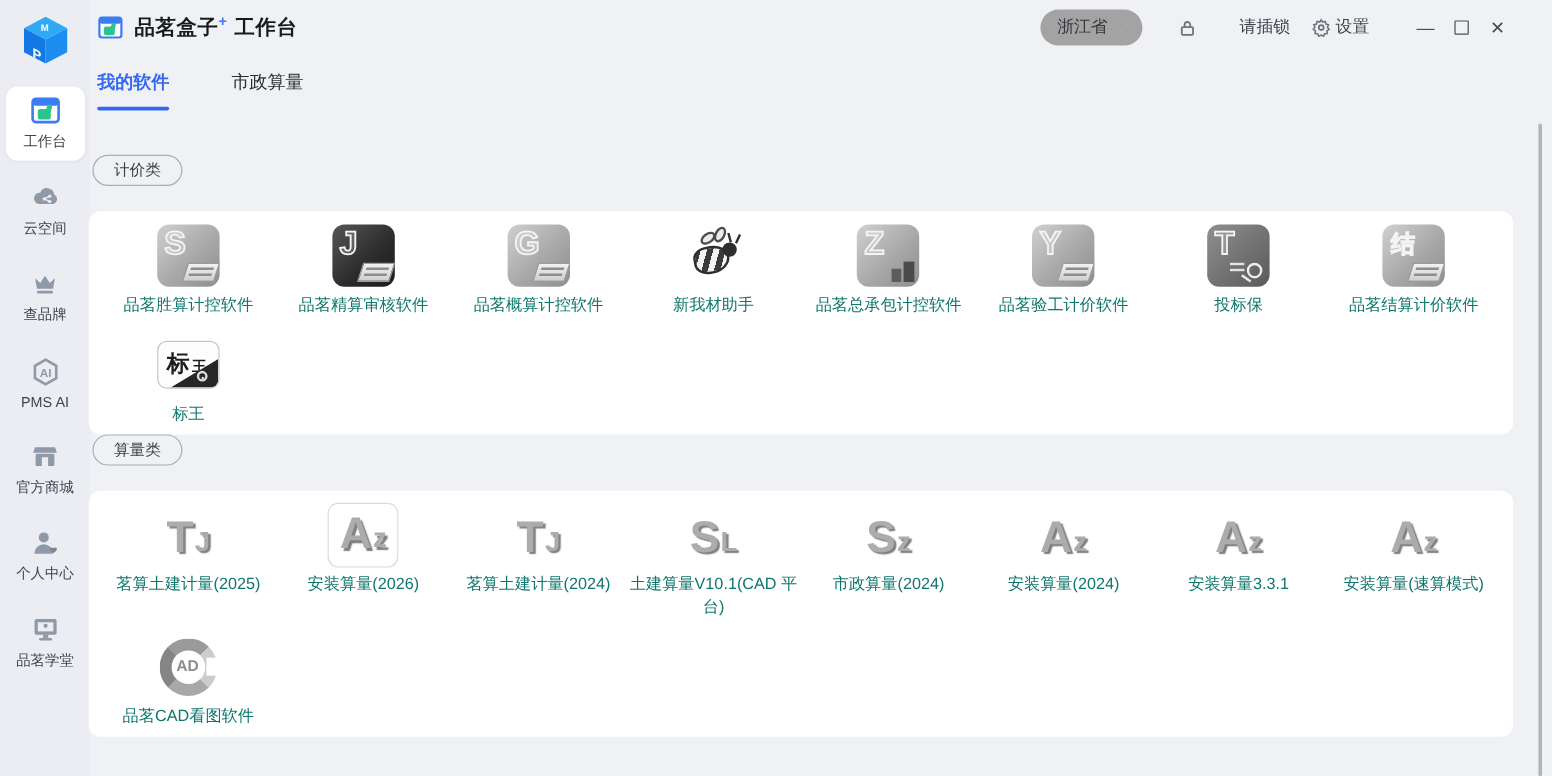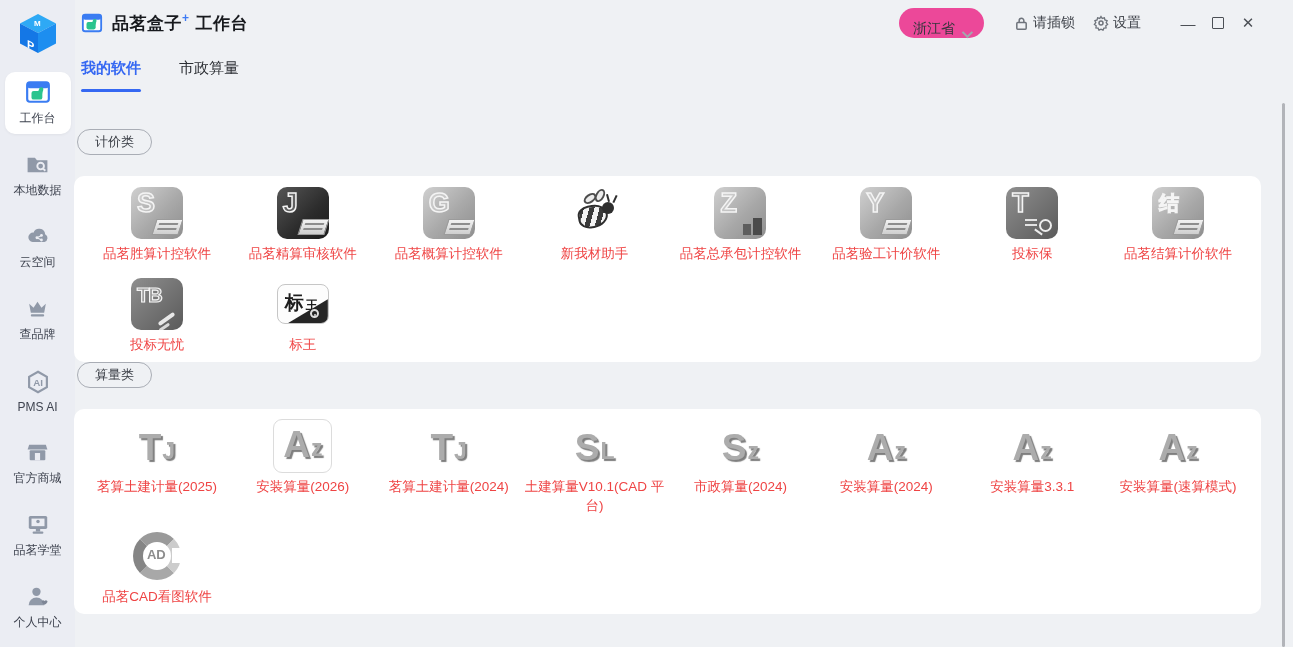--- a/index.html
+++ b/index.html
@@ -24,53 +24,53 @@
   .nav-icon { width:26px; height:26px; display:flex; align-items:center; justify-content:center;text-align:right; }
   .nav-label { font-size:12px; color:#3f4450; margin-top:5px; white-space:nowrap; }
   
   .main { position:absolute; left:59px; top:0; width:1218px; height:647px; }
   .header { height:46px; display:flex; align-items:center; padding:0 14px 0 22px; }
   .title-icon { width:22px; height:22px; margin-right:9px; }
   .app-title { font-size:17px; font-weight:700; color:#17191d; letter-spacing:.5px; }
   .app-title .sup { color:#3d7bf5; font-size:12px; vertical-align:super; font-weight:700; margin-right:6px;}
   .header-right { margin-left:auto; display:flex; align-items:center; }
   .region-pill {
-    background:#ec4899; border-radius:16px; height:30px; padding:0 14px;
-    display:flex; align-items:flex-end; font-size:14px; color:#33363c; cursor:pointer;
+    background:#a3a3a3; border-radius:16px; height:30px; padding:0 14px;
+    display:flex; align-items:center; font-size:14px; color:#33363c; cursor:pointer;
   }
   .chevron-down { width:8px; height:8px; border-right:2px solid #a2a7ae; border-bottom:2px solid #a2a7ae;
     transform:rotate(45deg) translateY(-2px); margin-left:7px; margin-top:-3px;}
   .hdr-btn { display:flex; align-items:center; font-size:14px; color:#3f434a; cursor:pointer; }
   .hdr-btn svg { margin-right:4px; }
-  .lock-btn { margin-left:30px; }
+  .lock-btn { margin-left:30px;gap:32px; }
   .settings-btn { margin-left:18px; }
   .win-controls { display:flex; align-items:center; margin-left:32px; }
   .win-btn { width:30px; height:30px; display:flex; align-items:center; justify-content:center;
     color:#4b4f55; font-size:15px; cursor:pointer; }
   .max-box { width:12px; height:12px; border:1.6px solid #4b4f55; border-radius:1px; }
   
-  .tabs { height:47px; display:flex; align-items:center; padding-left:22px; gap:38px;text-align:right; }
+  .tabs { height:47px; display:flex; align-items:center; padding-left:22px; gap:52px;text-align:right; }
   .tab { position:relative; font-size:15px; color:#2b2e33; cursor:pointer; padding-bottom:2px; }
   .tab.active { color:#3568f2; font-weight:700; }
   .tab.active::after { content:""; position:absolute; left:0; right:0; bottom:-12px; height:3px;
     background:#3568f2; border-radius:2px; }
   
   .content { padding:36px 16px 15px 18px; }
   .section-pill {
     display:inline-block; border:1px solid #a9adb5; border-radius:13px;
     padding:3px 17px; font-size:13px; color:#3a3e45; background:transparent;
   }
   .card {
     background:#ffffff; border-radius:10px; margin:21px 0 0 -3px;
     padding:10px 10px 8px 10px; width:1187px;
   }
   .grid { display:grid; grid-template-columns:repeat(8,1fr); row-gap:14px; }
   .tile { display:flex; flex-direction:column; align-items:center; cursor:pointer; }
   .app-icon-wrap { height:54px; display:flex; align-items:center; justify-content:center; }
-  .app-label { font-size:13.5px; color:#ef4444; margin-top:5px; text-align:center; line-height:1.35;
+  .app-label { font-size:13.5px; color:#0f766e; margin-top:5px; text-align:center; line-height:1.35;
     max-width:140px; }
   
   .sq { position:relative; width:52px; height:52px; border-radius:10px; overflow:hidden; }
   .sq .letter { position:absolute; left:6px; top:1px; font-size:27px; font-weight:700;
     color:rgba(255,255,255,.18); -webkit-text-stroke:1.5px #f4f4f4; letter-spacing:-1px; }
   .sq .letter.small-letters { font-size:20px; top:6px; -webkit-text-stroke:1.2px #f4f4f4; }
   .sq .letter.cjk { font-size:20px; top:3px; left:7px; -webkit-text-stroke:1px #f4f4f4; }
   .bg-light { background:linear-gradient(135deg,#d0d0d0 0%,#a8a8a8 55%,#8e8e8e 100%); }
   .bg-dark  { background:linear-gradient(135deg,#565656 0%,#2b2b2b 60%,#1c1c1c 100%); }
   .bg-mid   { background:linear-gradient(135deg,#8f8f8f 0%,#6f6f6f 60%,#5a5a5a 100%); }
@@ -147,30 +147,20 @@
             <rect x="2" y="3" width="20" height="18" rx="2.5" fill="#ffffff" stroke="#3a7cf2" stroke-width="2"></rect>
             <rect x="2" y="3" width="20" height="5.5" rx="2.5" fill="#3a7cf2"></rect>
             <rect x="6" y="11" width="10" height="8" rx="2" fill="#2bc48e"></rect>
             <rect x="12.5" y="7.5" width="4" height="7" rx="2" fill="#2bc48e" transform="rotate(18 14.5 11)"></rect>
           </svg>
         </span>
         <span class="nav-label">工作台</span>
       </div>
       <div class="nav-item">
         <span class="nav-icon">
-          <svg width="25" height="25" viewBox="0 0 24 24">
-            <path d="M2.5 5.5 h7 l2 2.5 h10 v11.5 h-19 z" fill="#9099a8"></path>
-            <circle cx="15" cy="13.5" r="3.2" fill="none" stroke="#ebedf3" stroke-width="1.8"></circle>
-            <line x1="17.4" y1="15.9" x2="19.5" y2="18" stroke="#ebedf3" stroke-width="1.8"></line>
-          </svg>
-        </span>
-        <span class="nav-label">本地数据</span>
-      </div>
-      <div class="nav-item">
-        <span class="nav-icon">
           <svg width="26" height="26" viewBox="0 0 24 24">
             <path d="M7 17.5 a4.3 4.3 0 1 1 .8-8.6 A5.6 5.6 0 0 1 18.6 10.4 A3.8 3.8 0 0 1 18 17.5 z" fill="#9099a8"></path>
             <circle cx="15.2" cy="11.5" r="1.3" fill="#ebedf3"></circle>
             <circle cx="11" cy="13.6" r="1.3" fill="#ebedf3"></circle>
             <circle cx="15.2" cy="15.7" r="1.3" fill="#ebedf3"></circle>
             <line x1="11" y1="13.6" x2="15.2" y2="11.5" stroke="#ebedf3" stroke-width="1"></line>
             <line x1="11" y1="13.6" x2="15.2" y2="15.7" stroke="#ebedf3" stroke-width="1"></line>
           </svg>
         </span>
         <span class="nav-label">云空间</span>
@@ -198,39 +188,39 @@
           <svg width="25" height="25" viewBox="0 0 24 24">
             <path d="M4 4.5 h16 l1.5 4.5 h-19 z" fill="#9099a8"></path>
             <rect x="4.5" y="9.8" width="15" height="9.7" rx="1" fill="#9099a8"></rect>
             <rect x="9.5" y="12.5" width="5" height="7" fill="#ebedf3"></rect>
           </svg>
         </span>
         <span class="nav-label">官方商城</span>
       </div>
       <div class="nav-item">
         <span class="nav-icon">
+          <svg width="25" height="25" viewBox="0 0 24 24">
+            <circle cx="11" cy="7.5" r="4" fill="#9099a8"></circle>
+            <path d="M3.5 20.5 a7.5 7.5 0 0 1 15 0 z" fill="#9099a8"></path>
+            <path d="M16.2 16.2 a1.8 1.8 0 0 1 2.6 0 a1.8 1.8 0 0 1 2.6 0 q1 1.2-2.6 3.8 q-3.6-2.6-2.6-3.8z" fill="#7d8595"></path>
+          </svg>
+        </span>
+        <span class="nav-label">个人中心</span>
+      </div>
+      <div class="nav-item">
+        <span class="nav-icon">
           <svg width="26" height="26" viewBox="0 0 24 24">
             <rect x="3.5" y="4.5" width="17" height="12" rx="1.5" fill="#9099a8"></rect>
             <rect x="6" y="7" width="12" height="7" fill="#ebedf3"></rect>
             <circle cx="12" cy="9.7" r="1.6" fill="#9099a8"></circle>
             <rect x="10" y="16.5" width="4" height="2.5" fill="#9099a8"></rect>
             <rect x="7" y="19" width="10" height="2" rx="1" fill="#9099a8"></rect>
           </svg>
         </span>
         <span class="nav-label">品茗学堂</span>
-      </div>
-      <div class="nav-item">
-        <span class="nav-icon">
-          <svg width="25" height="25" viewBox="0 0 24 24">
-            <circle cx="11" cy="7.5" r="4" fill="#9099a8"></circle>
-            <path d="M3.5 20.5 a7.5 7.5 0 0 1 15 0 z" fill="#9099a8"></path>
-            <path d="M16.2 16.2 a1.8 1.8 0 0 1 2.6 0 a1.8 1.8 0 0 1 2.6 0 q1 1.2-2.6 3.8 q-3.6-2.6-2.6-3.8z" fill="#7d8595"></path>
-          </svg>
-        </span>
-        <span class="nav-label">个人中心</span>
       </div>
     </div>
 </div>
 
 <div class="main">
   <div class="header">
     <span class="title-icon">
       <svg width="22" height="22" viewBox="0 0 24 24">
         <rect x="2" y="3" width="20" height="18" rx="2.5" fill="#ffffff" stroke="#3a7cf2" stroke-width="2"></rect>
         <rect x="2" y="3" width="20" height="5.5" rx="2.5" fill="#3a7cf2"></rect>
@@ -348,29 +338,20 @@
             <div class="app-icon-wrap">
               <div class="sq bg-light">
                 <span class="letter cjk">结</span>
                 <span class="acc-calc"></span>
               </div>
             </div>
             <div class="app-label">品茗结算计价软件</div>
           </div>
           <div class="tile">
             <div class="app-icon-wrap">
-              <div class="sq bg-mid">
-                <span class="letter small-letters">TB</span>
-                <span class="acc-gavel"></span>
-              </div>
-            </div>
-            <div class="app-label">投标无忧</div>
-          </div>
-          <div class="tile">
-            <div class="app-icon-wrap">
               <div class="bw">
                 <span class="bw-text">标<span class="sm">王</span></span>
                 <span class="bw-corner"></span>
                 <span class="bw-dart"></span>
               </div>
             </div>
             <div class="app-label">标王</div>
           </div>
         </div>
       </div><div class="section-pill" style="">算量类</div><div class="card">

